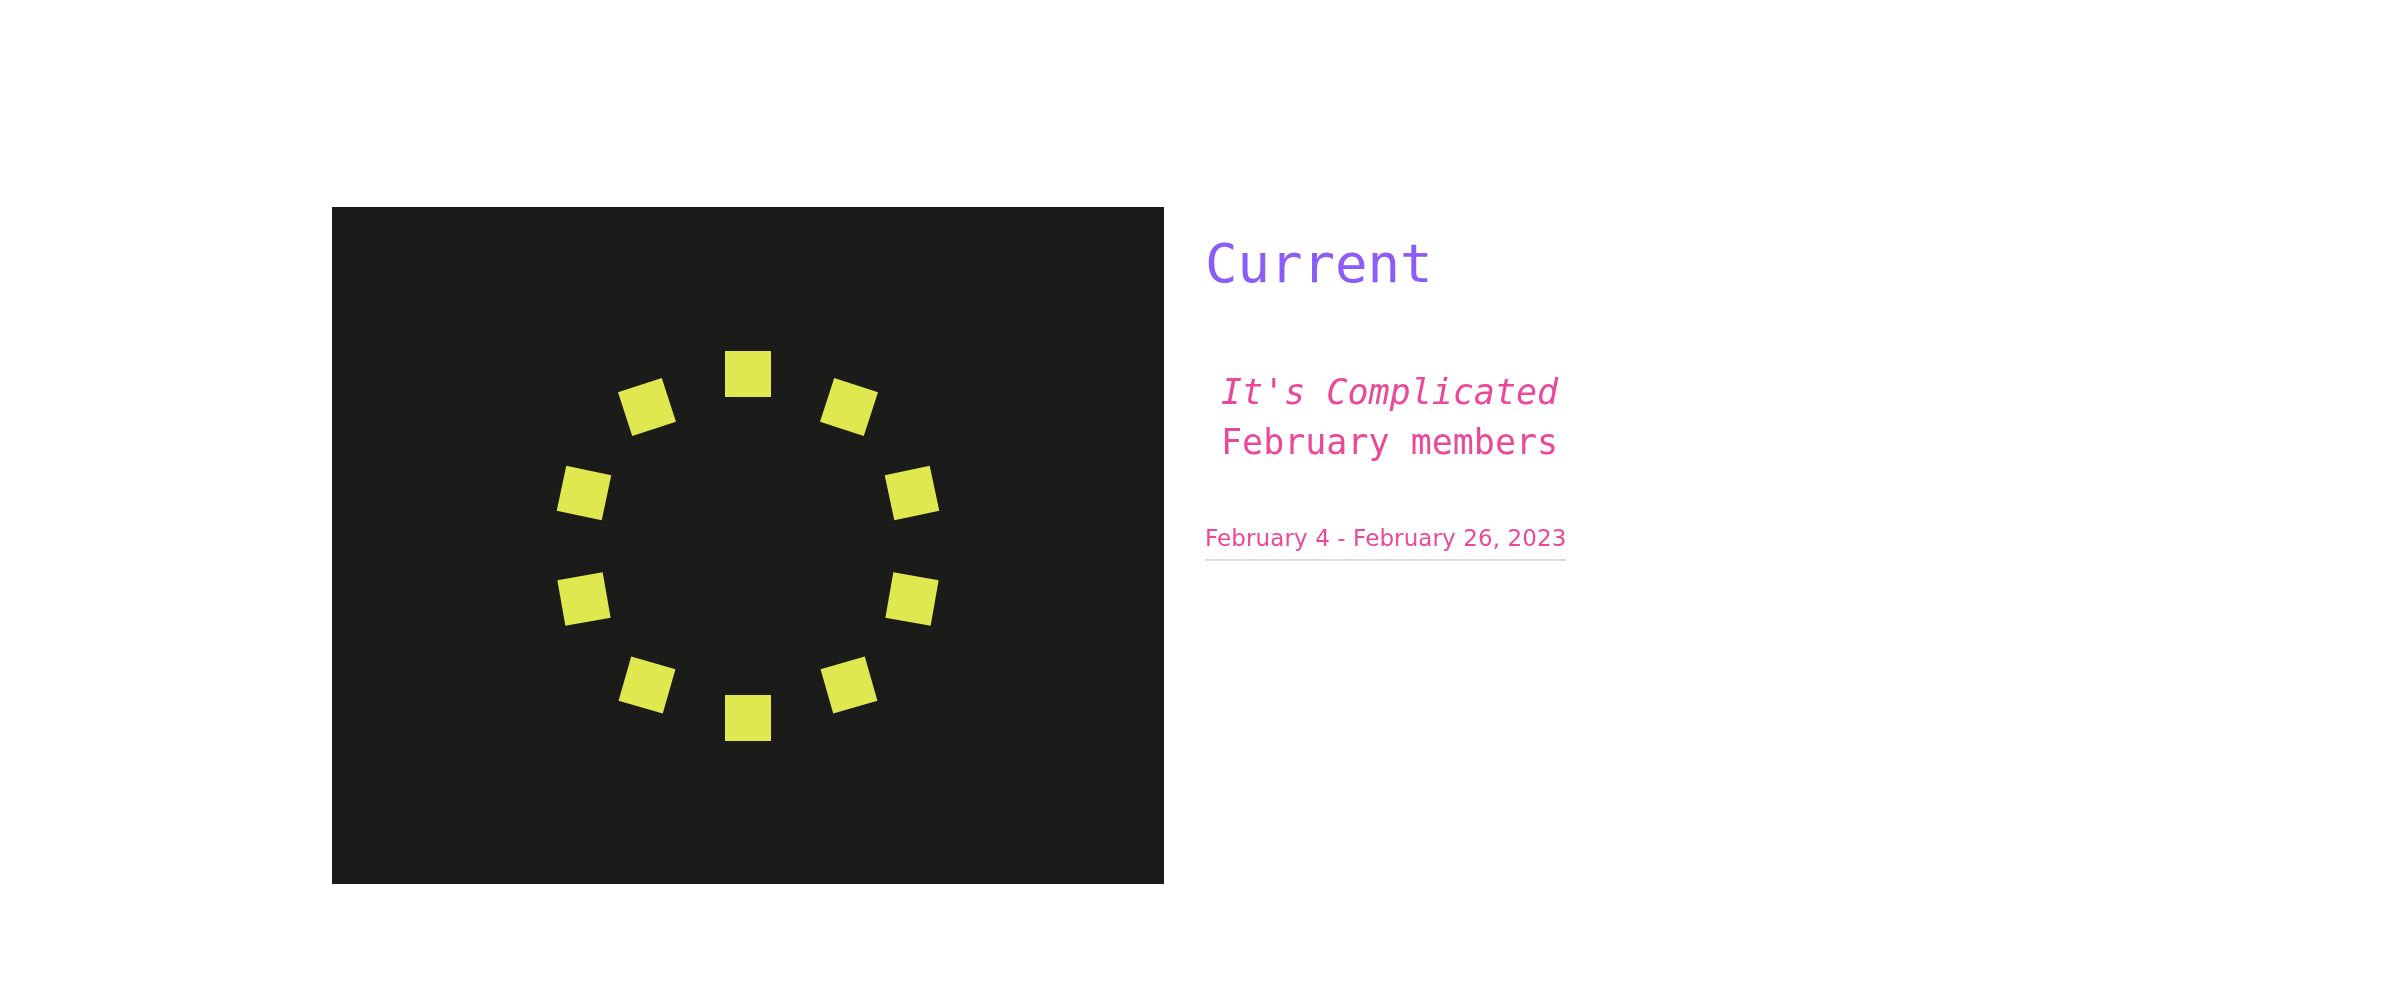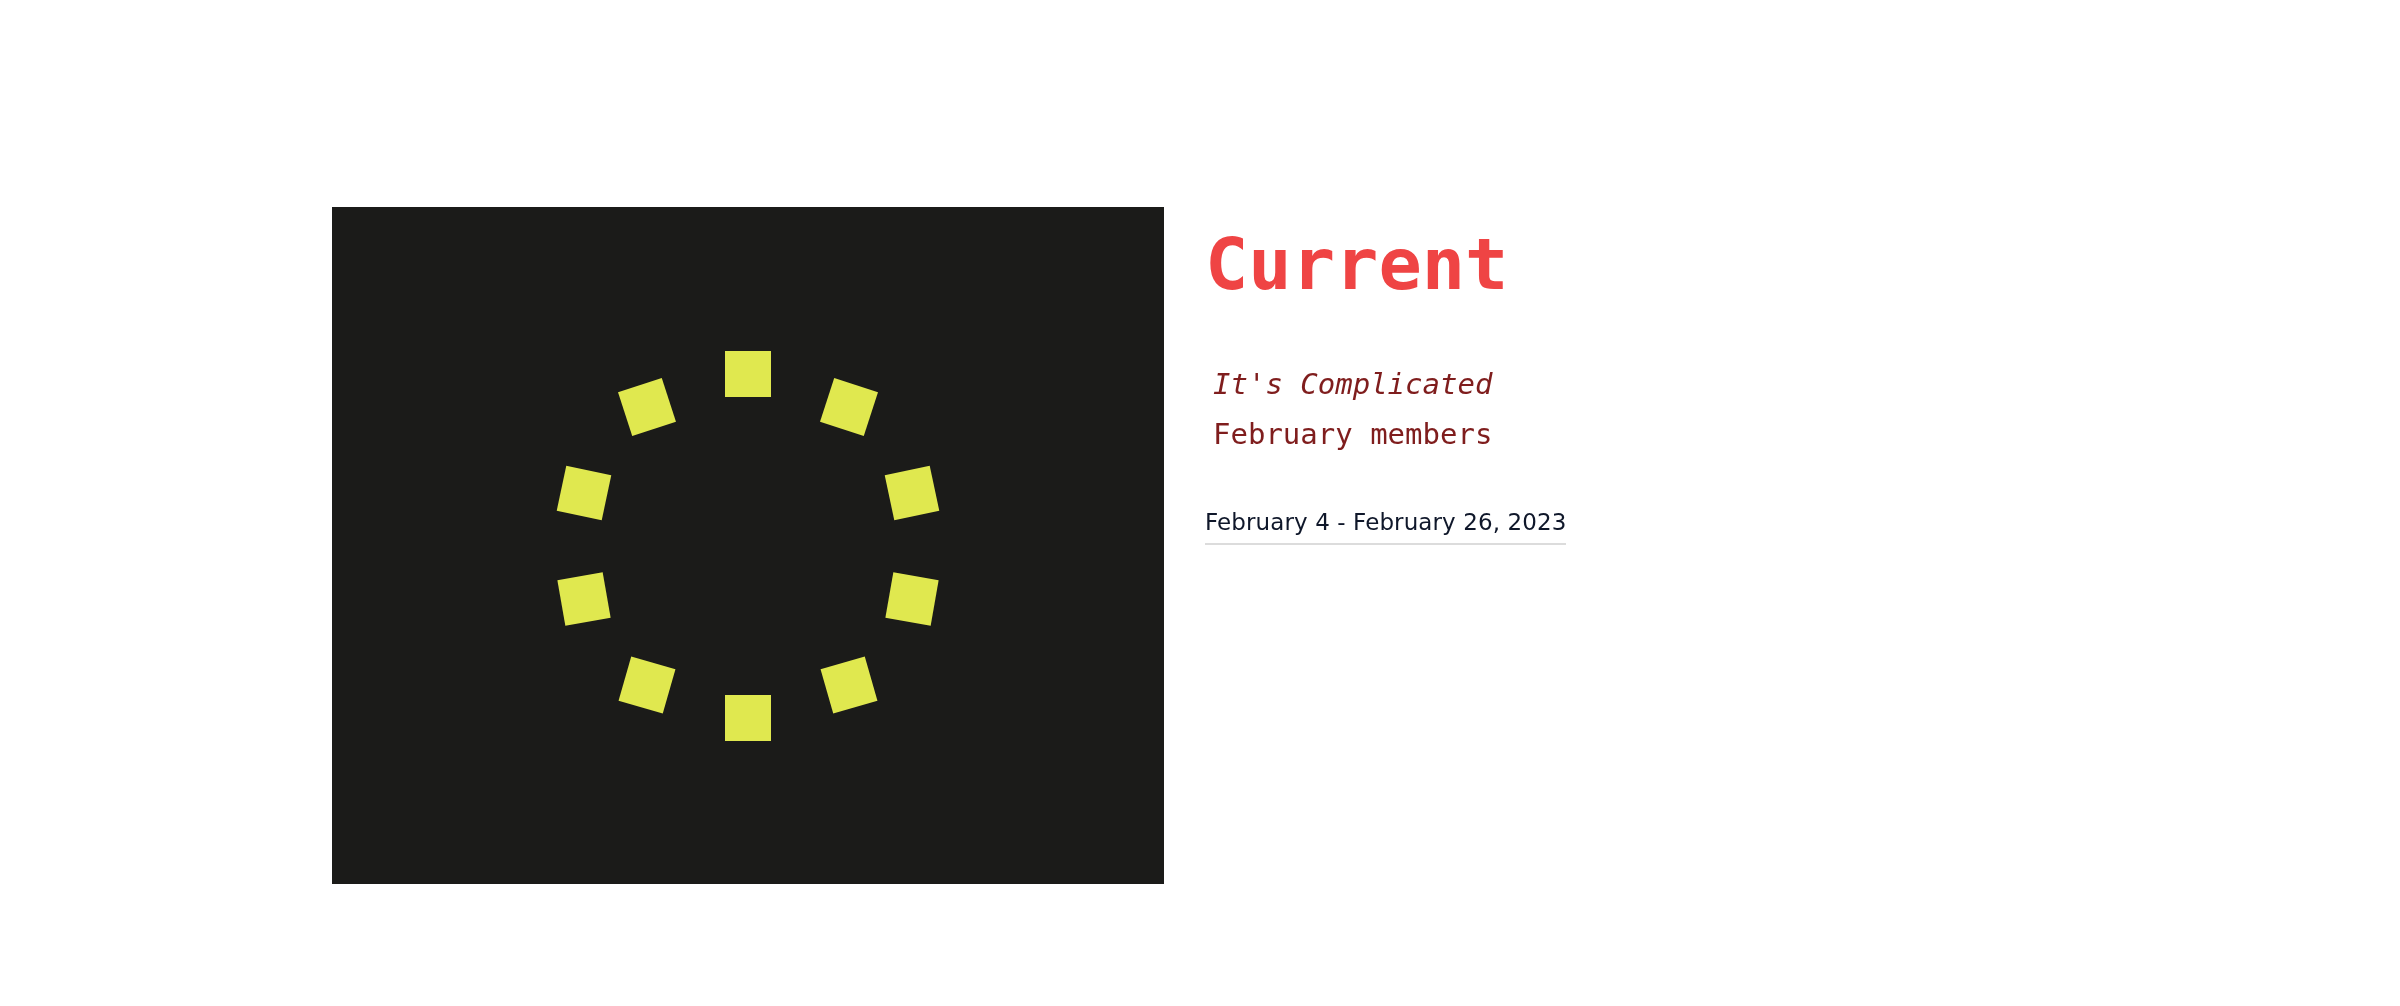--- a/index.html
+++ b/index.html
@@ -52,37 +52,37 @@
   
   .text-column {
     position: absolute;
     left: 1205px;
     top: 207px;
     width: 1000px;
   }
 
   .exhibition-title {
     font-family: "DejaVu Sans Mono", "Liberation Mono", monospace;
-    font-size: 72px;
+    font-size: 54px;
     line-height: 86px;
-    font-weight: 700;
-    color: #ef4444;
+    font-weight: 400;
+    color: #8b5cf6;
     letter-spacing: 0px;
     margin: 0;
     padding-top: 14px;
     white-space: nowrap;
   }
 
   .blurb {
-    margin: 8px;
+    margin: 16px;
     padding-top: 44px;
     font-family: "DejaVu Sans Mono", "Liberation Mono", monospace;
-    font-size: 29px;
+    font-size: 35px;
     line-height: 50px;
-    color: #7f1d1d;
+    color: #ec4899;
     font-weight: 400;
     white-space: nowrap;
   }
 
   .blurb-work-title {
     display: block;
     font-style: italic;
   }
 
   .blurb-line {
@@ -94,21 +94,21 @@
     margin: 0;
     padding-top: 40px;
     display: block;
   }
 
   .date-range {
     display: inline-block;
     font-family: "DejaVu Sans", "Liberation Sans", sans-serif;
     font-size: 23px;
     line-height: 30px;
-    color: #0f172a;
+    color: #ec4899;
     font-weight: 400;
     letter-spacing: 0.1px;
     border-bottom: 2px solid #dcdcdc;
     padding-bottom: 6px;
     white-space: nowrap;
   }
 </style>
 </head>
 <body>
 

